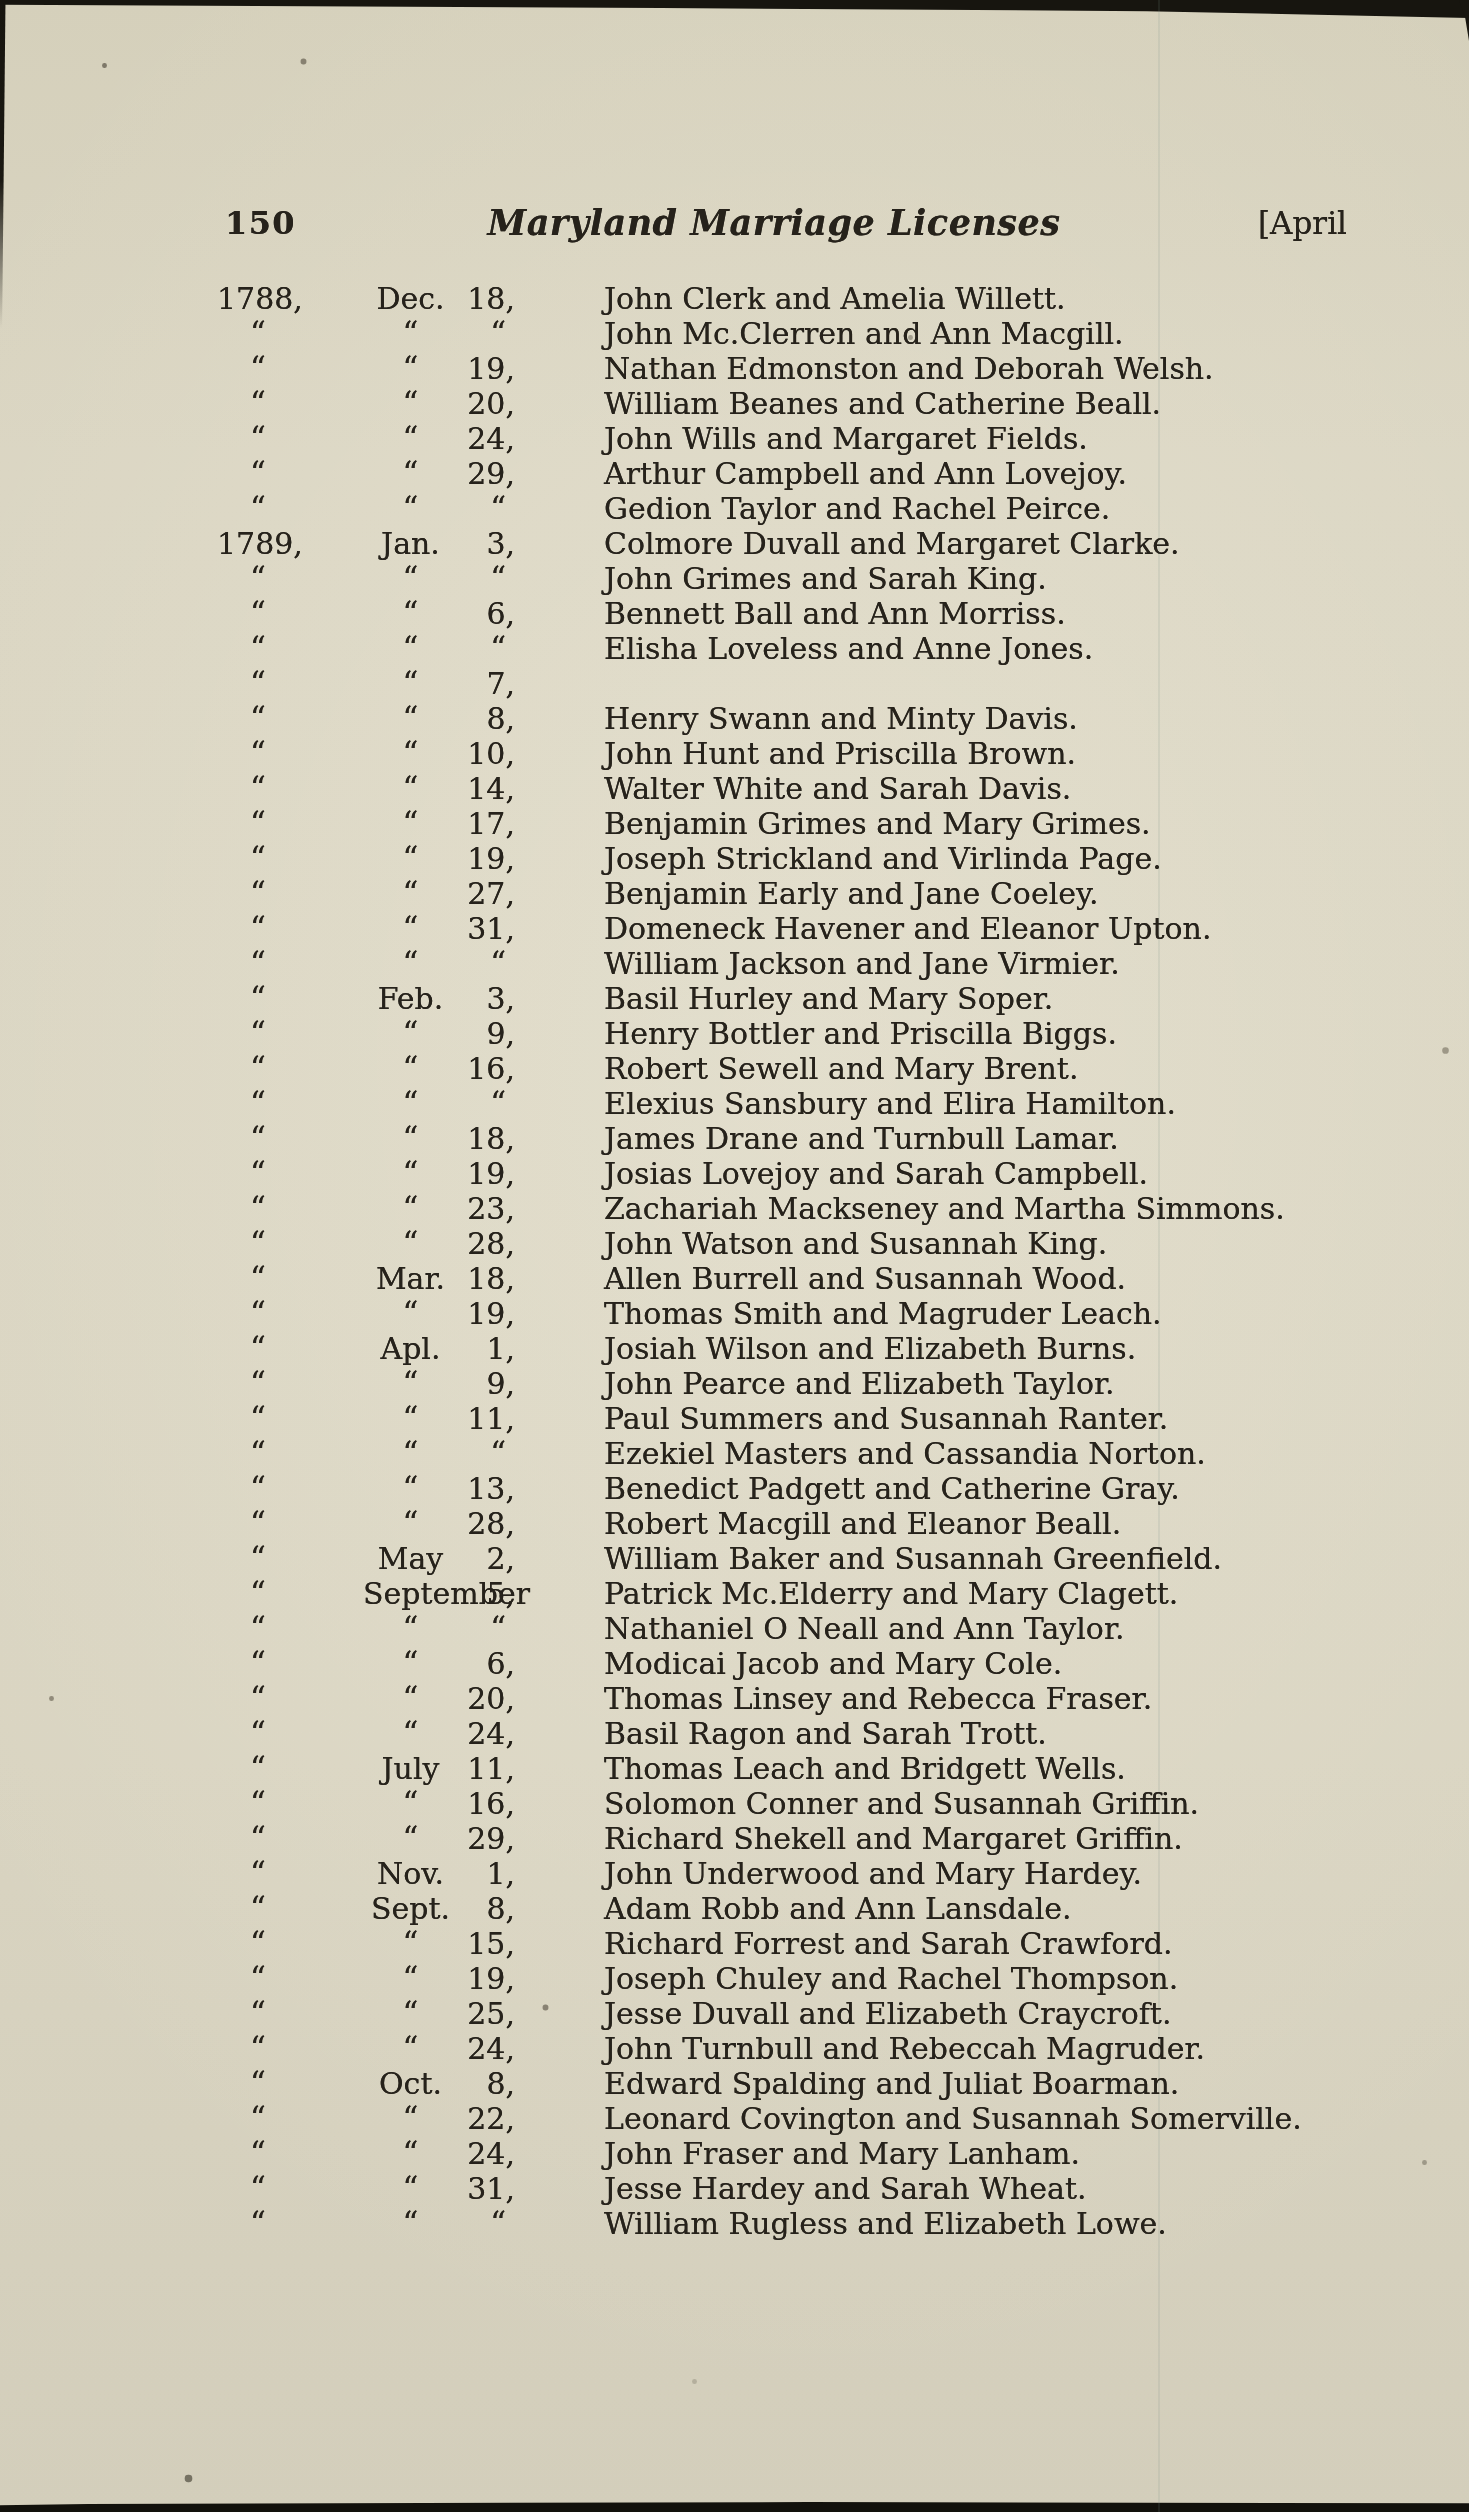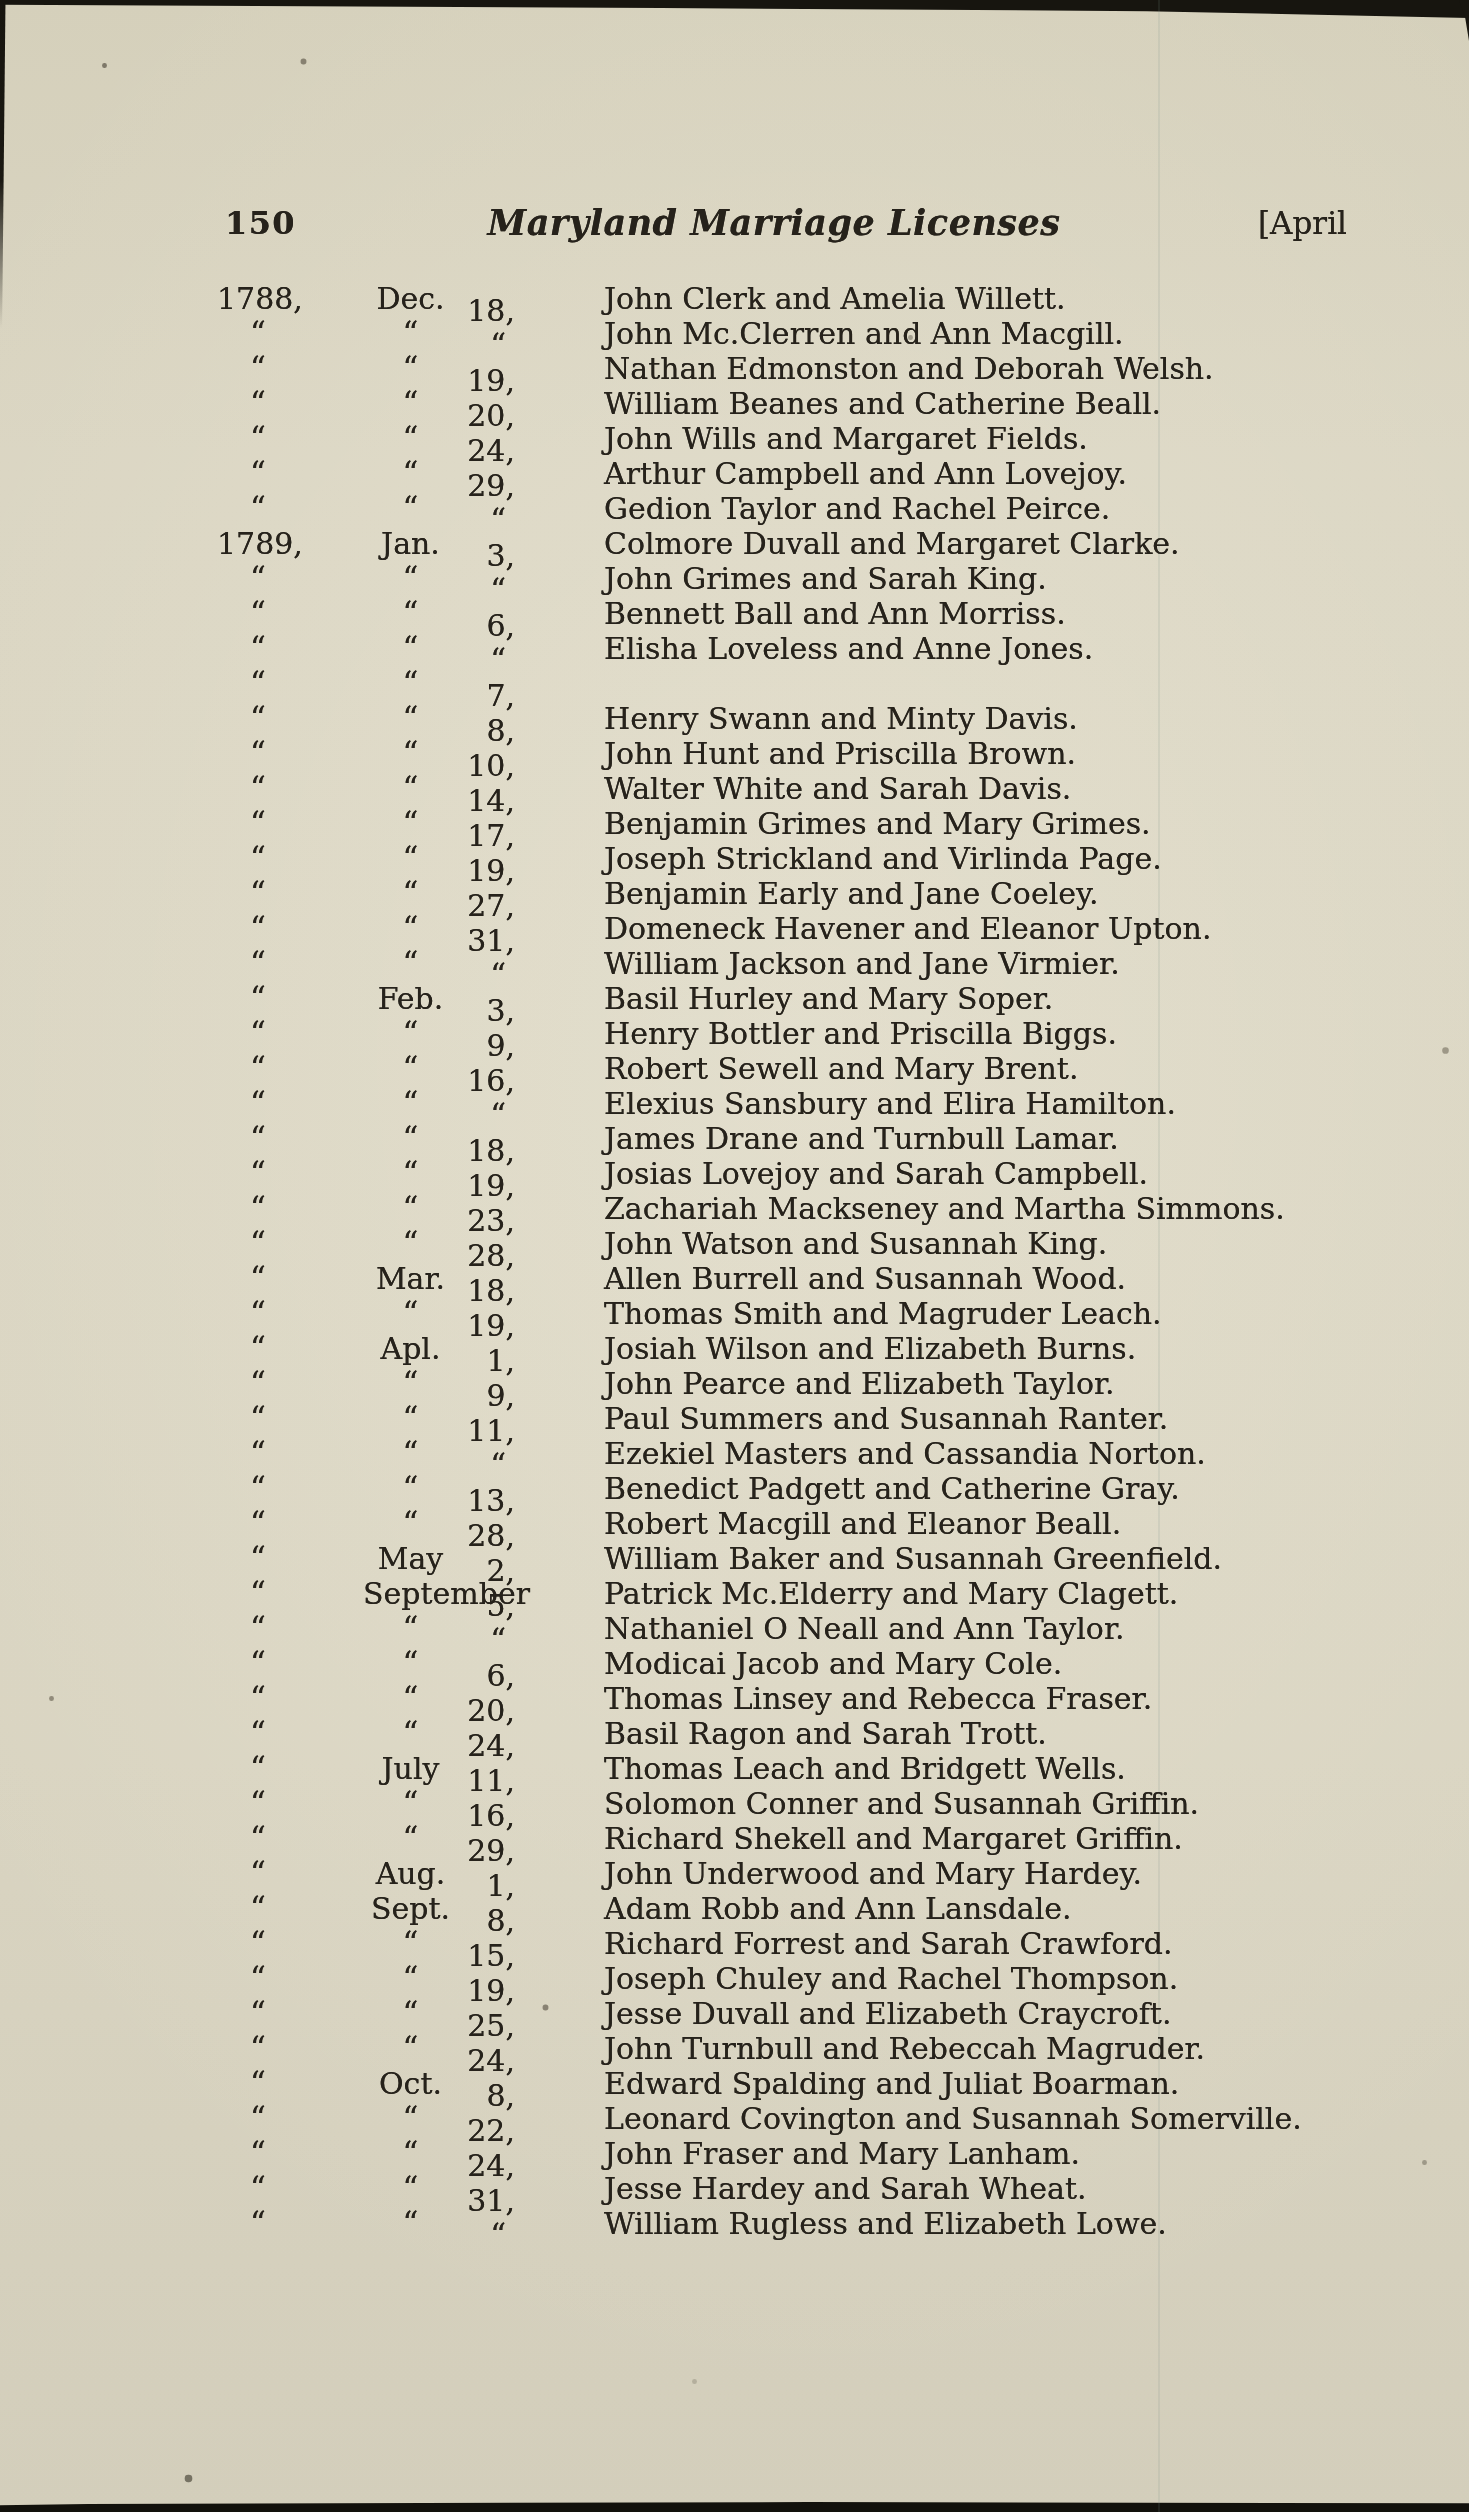--- a/index.html
+++ b/index.html
@@ -71,21 +71,21 @@
   .row{
     display:grid;
     grid-template-columns:146px 95px 57px 1fr;
     height:35px;line-height:35px;
     font-size:30px;
     white-space:nowrap;
     text-shadow:0 0 0.5px rgba(38,34,27,.85);
   }
   .c-year{text-align:left;}
   .c-month{text-align:center;}
-  .c-day{text-align:right;margin-top:12px;}
+  .c-day{text-align:right;}
   .c-names{padding-left:89px;}
   .ditto{font-size:31px;}
   .c-year.ditto{padding-left:33px;text-align:left;}
   .c-month.ditto{}
   .c-day.ditto{padding-right:9px;}
 </style>
 </head>
 <body>
 
 <div class="page">
@@ -412,21 +412,21 @@
 
     <div class="row">
       <span class="c-year ditto">“</span>
       <span class="c-month ditto">“</span>
       <span class="c-day">29,</span>
       <span class="c-names">Richard Shekell and Margaret Griffin.</span>
     </div>
 
     <div class="row">
       <span class="c-year ditto">“</span>
-      <span class="c-month">Aug.</span>
+      <span class="c-month">Nov.</span>
       <span class="c-day">1,</span>
       <span class="c-names">John Underwood and Mary Hardey.</span>
     </div>
 
     <div class="row">
       <span class="c-year ditto">“</span>
       <span class="c-month">Sept.</span>
       <span class="c-day">8,</span>
       <span class="c-names">Adam Robb and Ann Lansdale.</span>
     </div>

